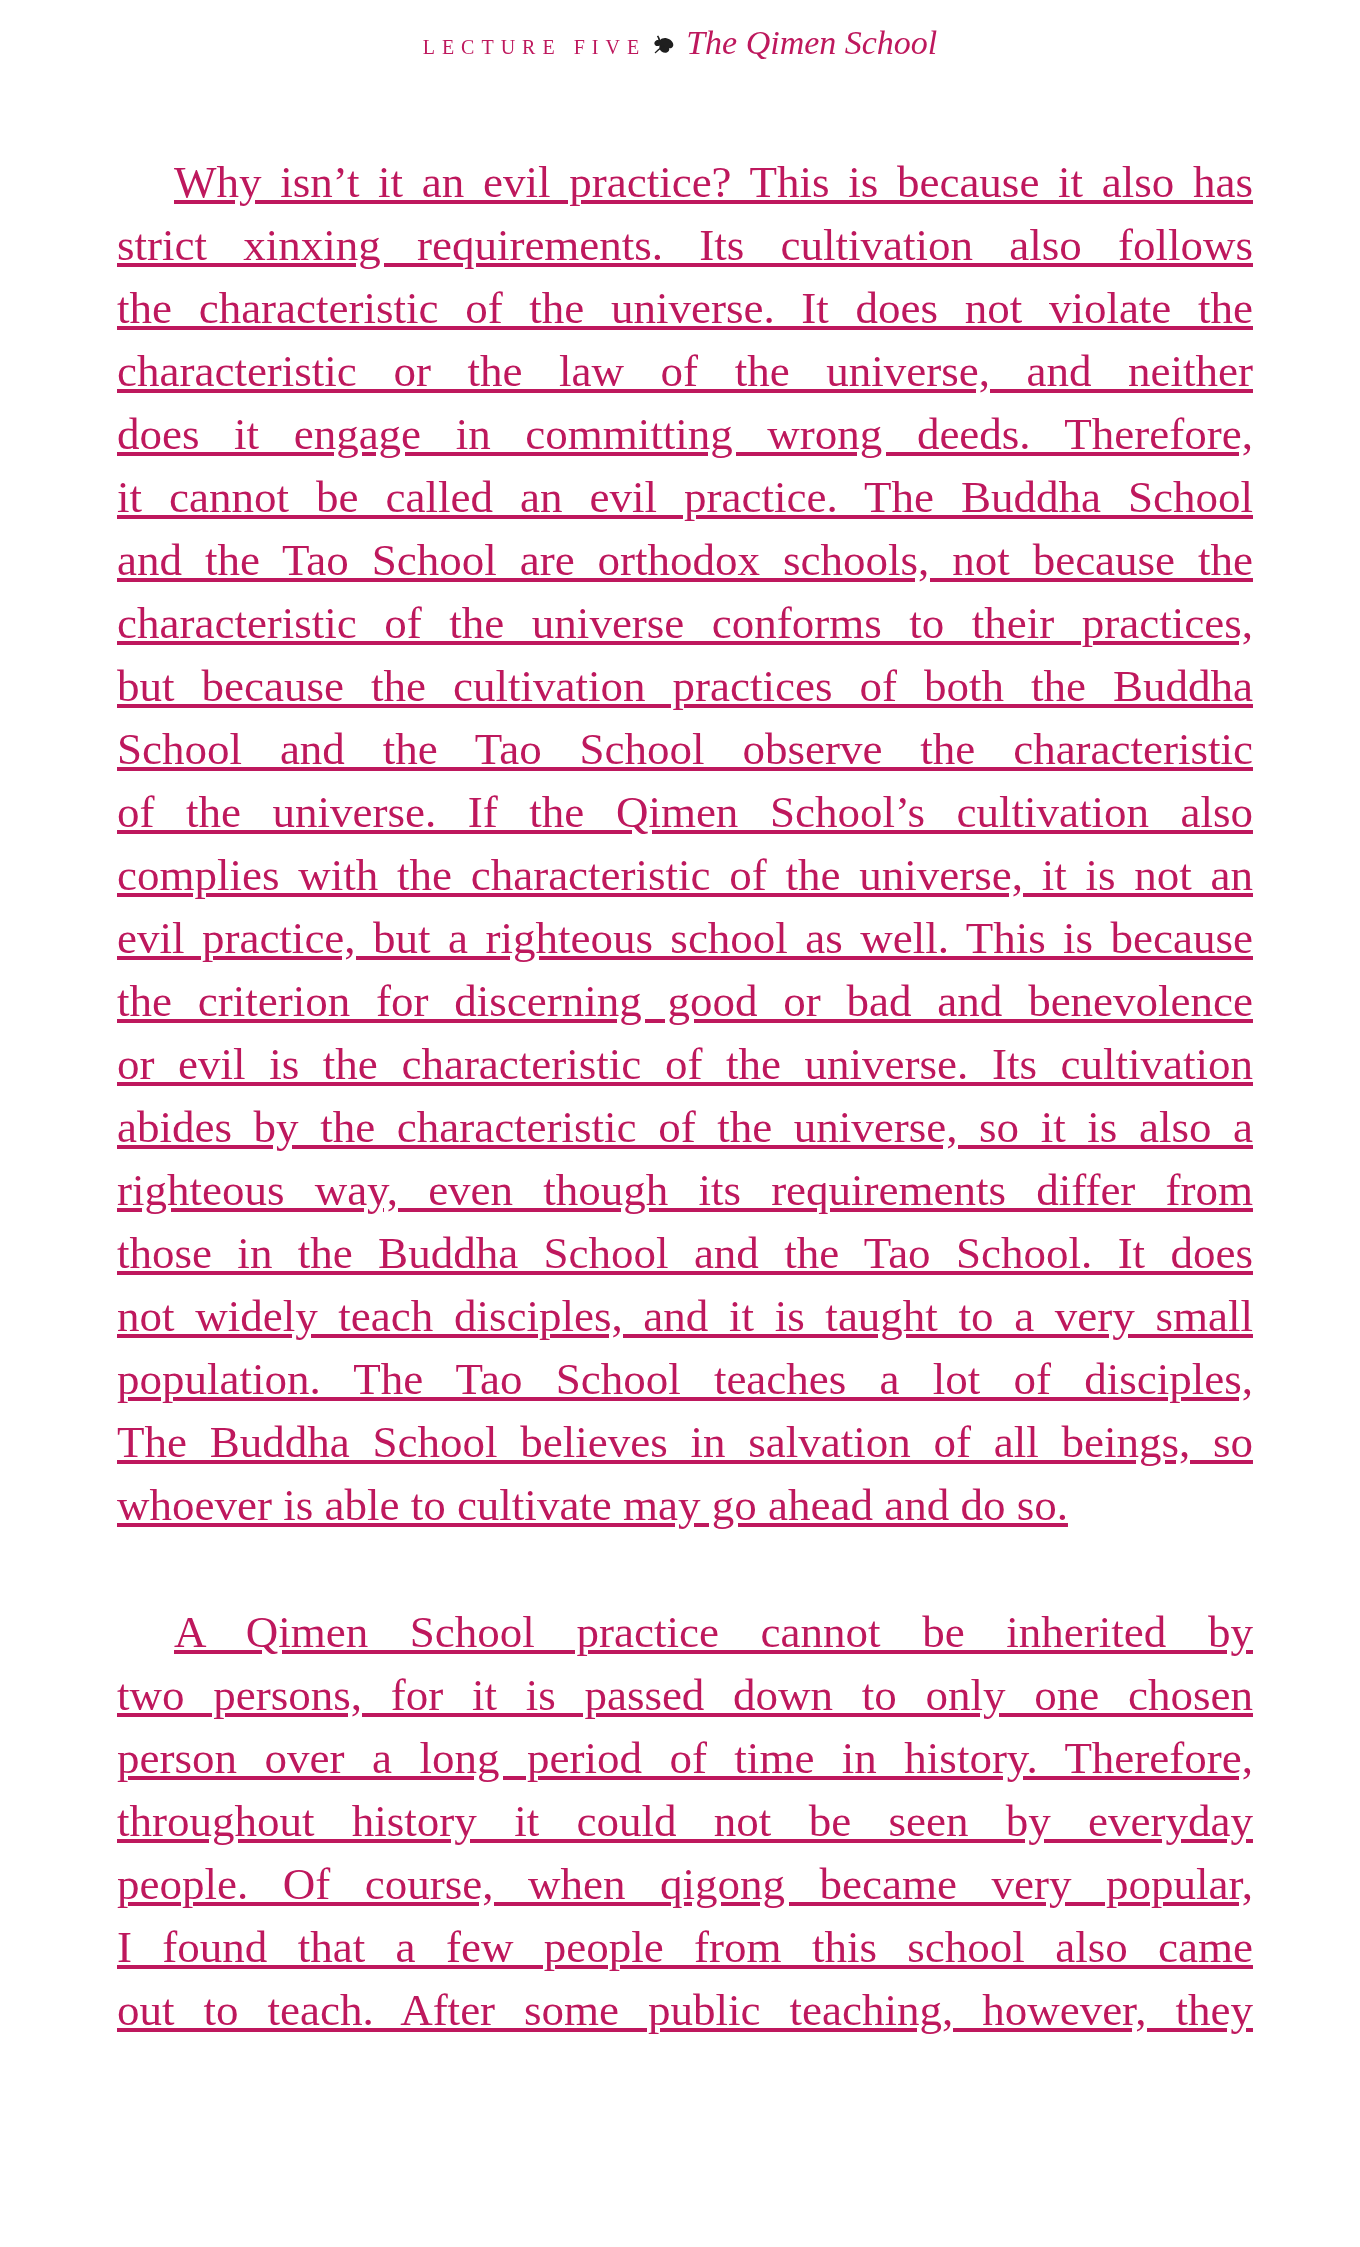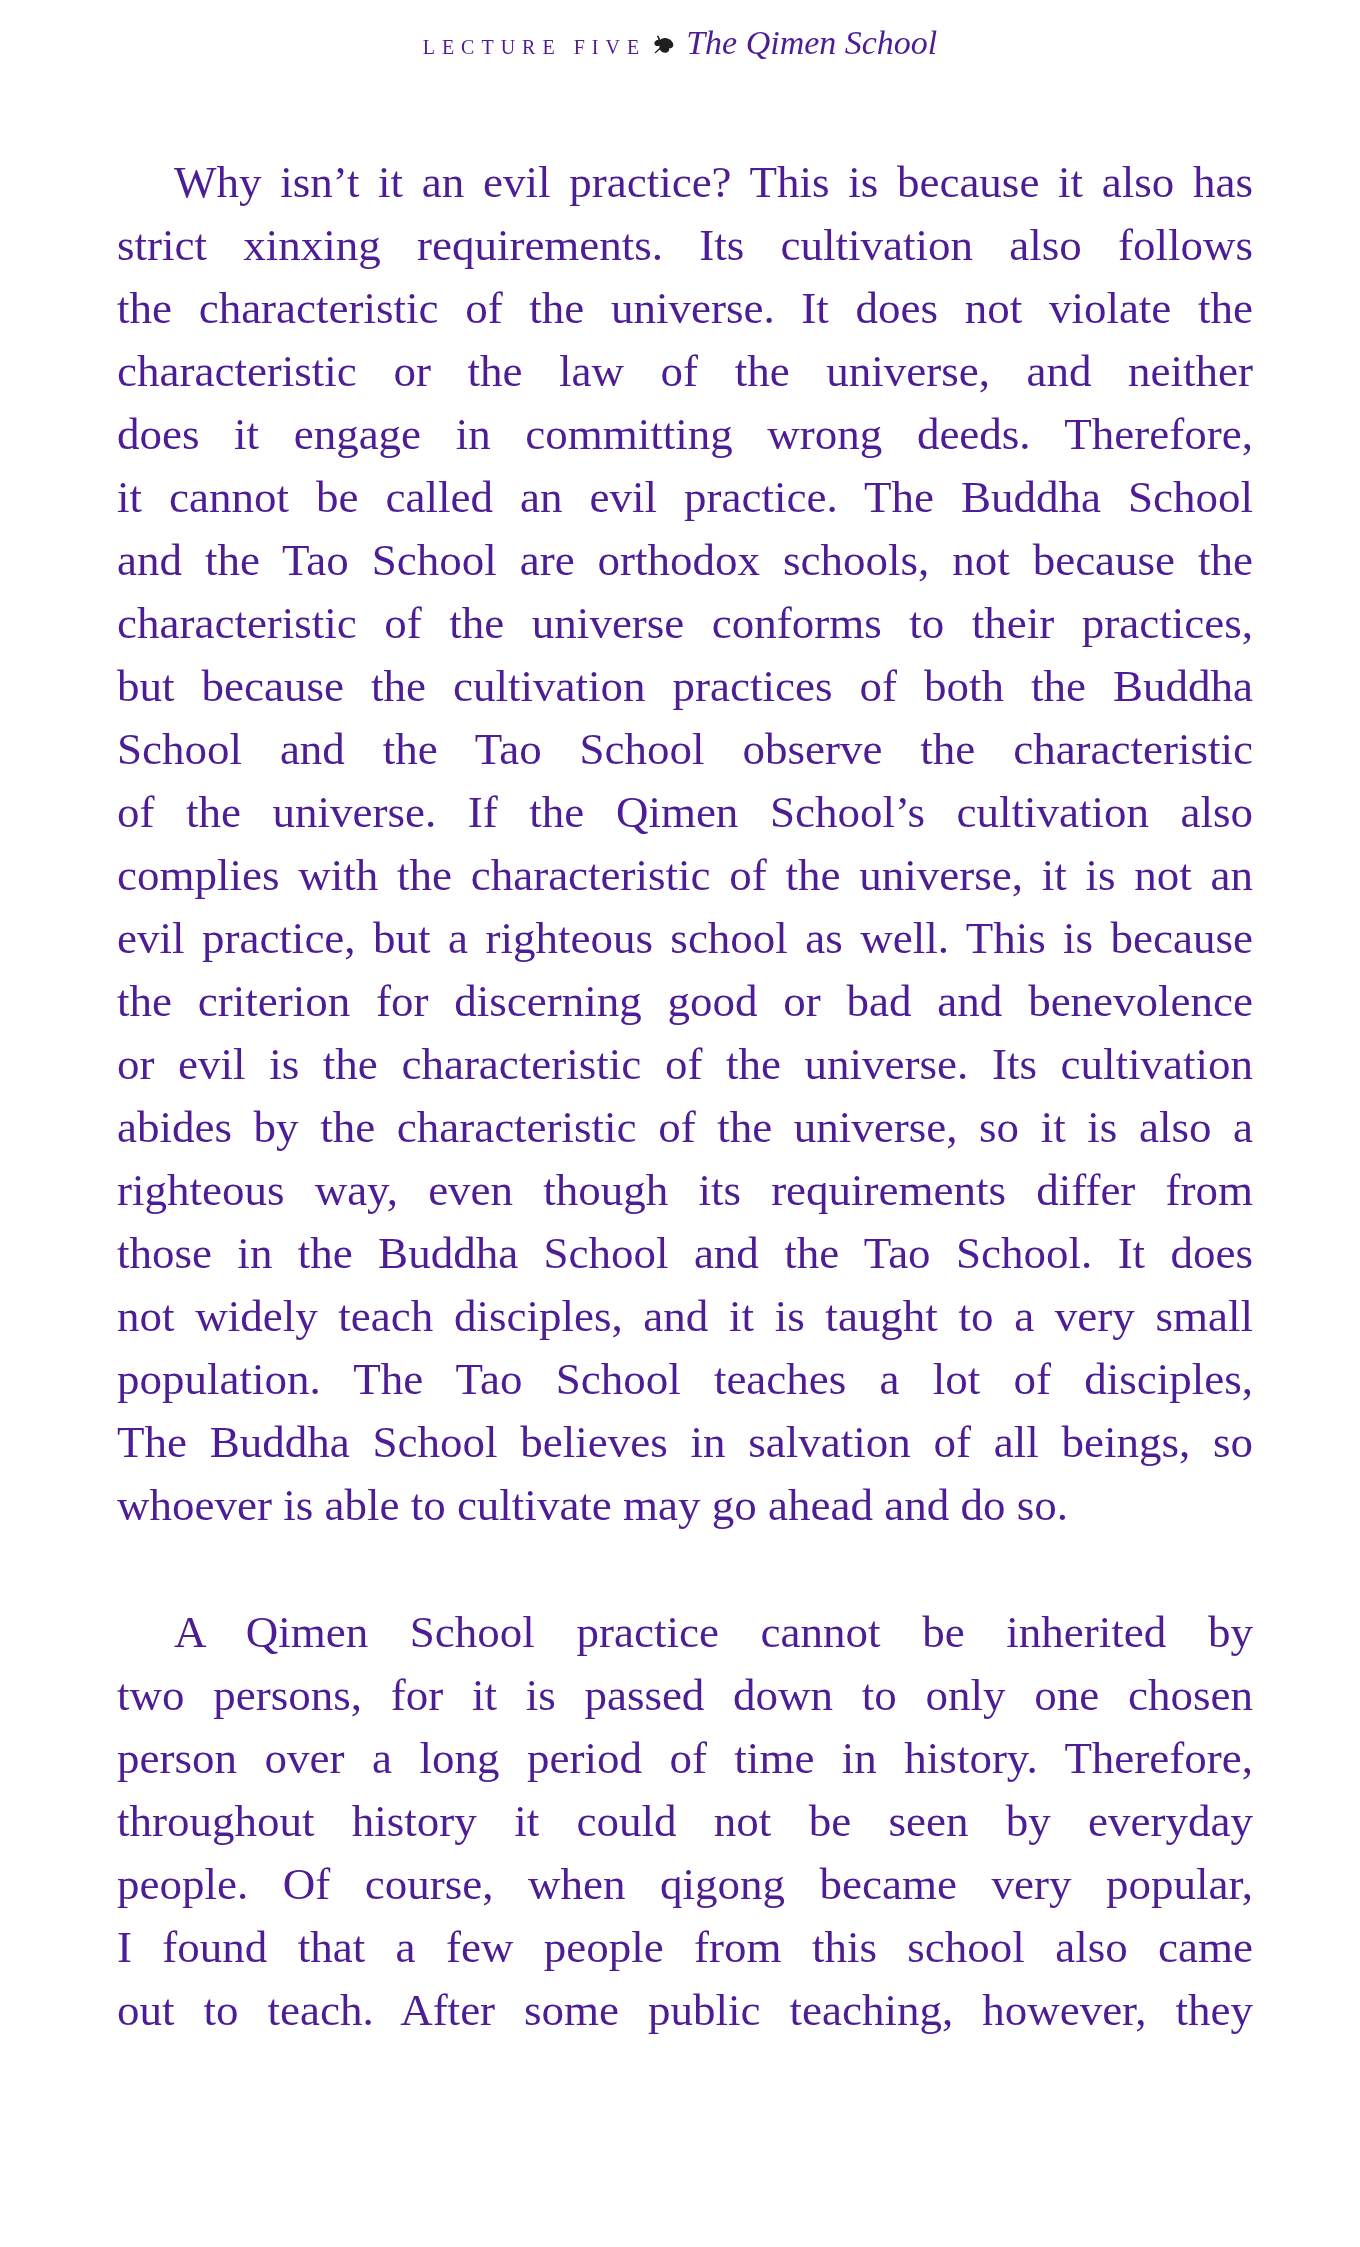--- a/index.html
+++ b/index.html
@@ -2,21 +2,21 @@
 <html><head>
 <meta charset="utf-8">
 <style>
   html, body { margin: 0; padding: 0; background: #e8e8e8; }
   .page {
     position: relative;
     width: 1360px;
     height: 2247px;
     margin: 0 auto;
     background: #ffffff;
-    color: #4c1d95;
+    color: #be185d;
     font-family: "Liberation Serif", serif;
     overflow: hidden;
   }
   .running-header {
     position: absolute;
     top: 24px;
     left: 0;
     right: 0;
     display: flex;
     justify-content: center;
@@ -43,20 +43,21 @@
     top: 151px;
     width: 1136px;
   }
   .para { margin: 0; padding: 0; }
   .para + .para { margin-top: 64px; }
   .line {
     font-size: 45px;
     line-height: 63px;
     text-align: justify;
     text-align-last: justify;
+    text-decoration: underline;
   }
   .line.indent { text-indent: 57px; }
   .line.last { text-align-last: left; }
   .page-number {
     position: absolute;
     top: 2152px;
     left: 0;
     right: 0;
     text-align: center;
     font-size: 32px;

